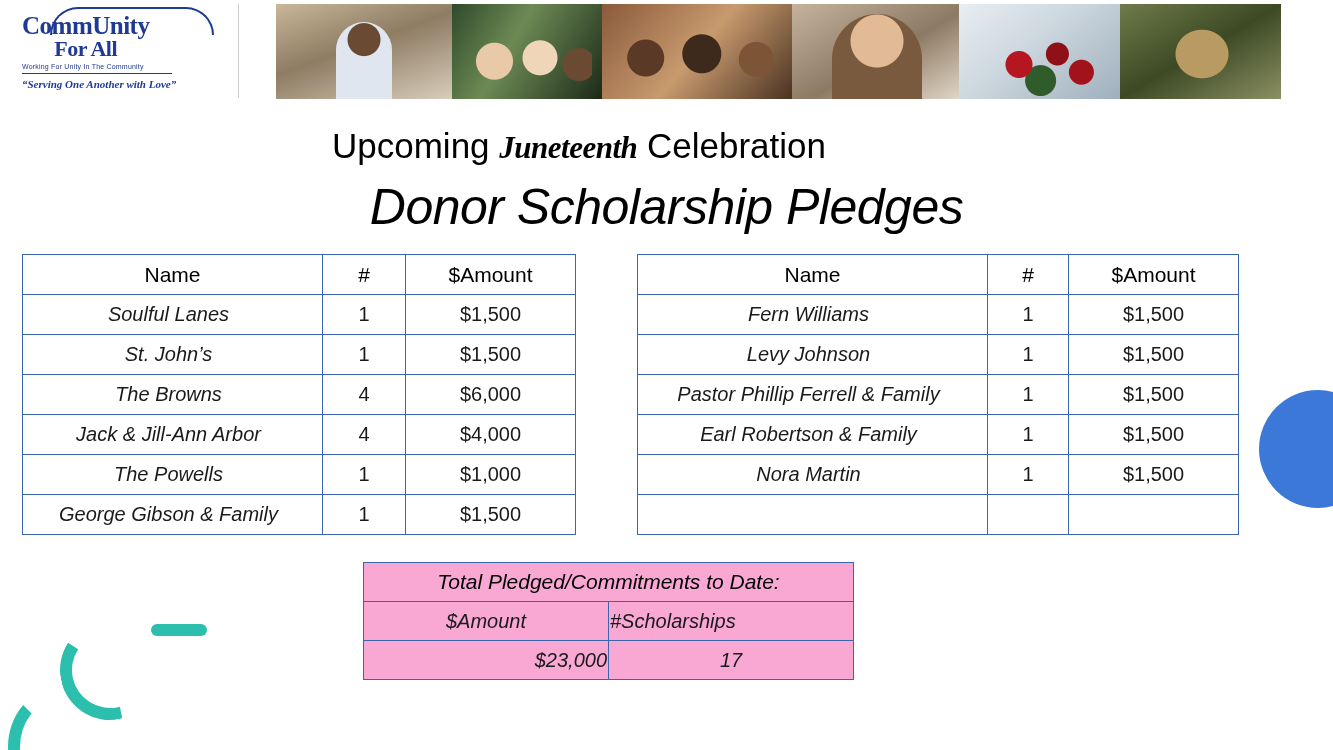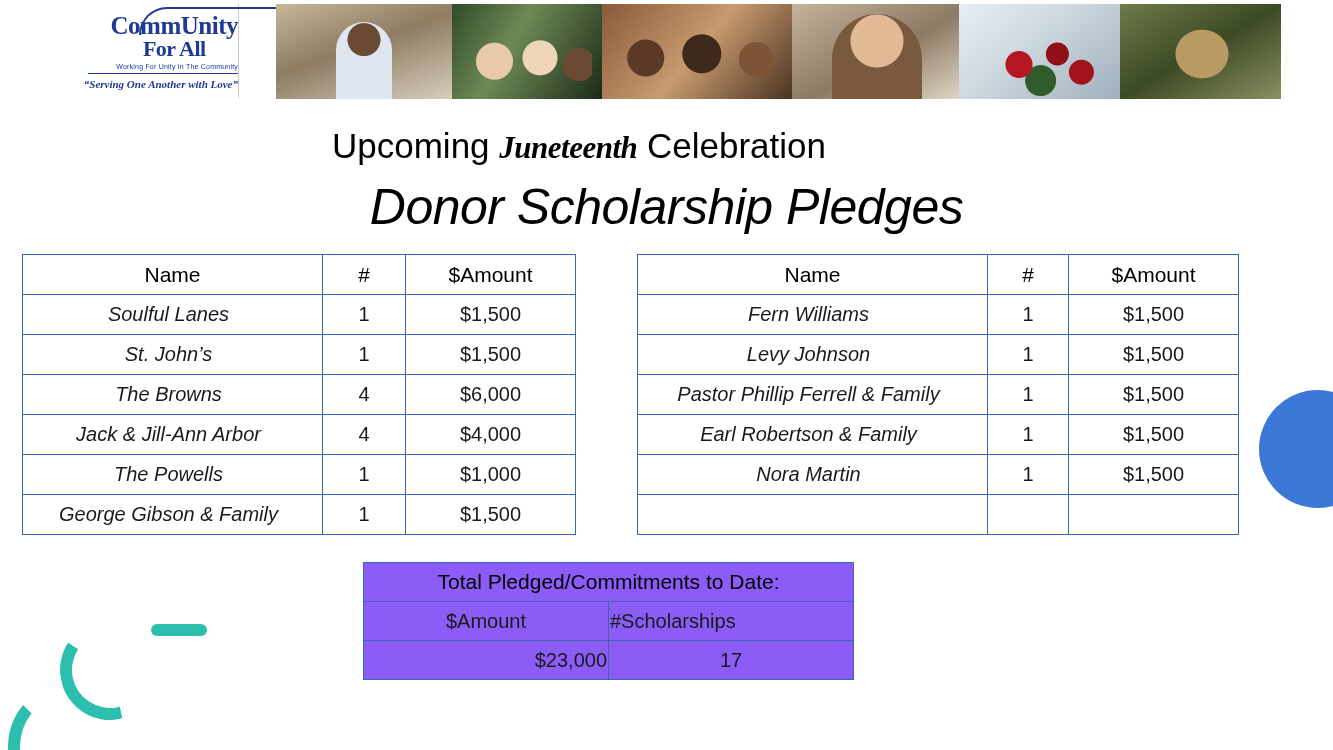--- a/index.html
+++ b/index.html
@@ -25,21 +25,21 @@
   }
   .logo-box {
     position: absolute;
     left: 22px;
     top: 4px;
     width: 216px;
     height: 94px;
     border-right: 1px solid #cccccc;
     display: flex;
     flex-direction: column;
-    align-items: flex-end;
+    align-items: flex-start;
     justify-content: center;
   }
   .logo-main {
     font-family: "Liberation Serif", serif;
     font-weight: bold;
     font-size: 25px;
     color: #1f3a93;
     letter-spacing: -0.5px;
     line-height: 1.0;
     text-align: center;
@@ -201,21 +201,22 @@
   #table-left { left: 22px; top: 254px; width: 553px; }
   #table-right { left: 637px; top: 254px; width: 601px; }
 
   #table-total {
     position: absolute;
     left: 363px;
     top: 562px;
     width: 490px;
     border-collapse: collapse;
     table-layout: fixed;
-    background: #8b5cf6;
+    background: #f9a8d4;
+    font-style: italic;
   }
   #table-total td, #table-total th {
     border: 1px solid #3a66b0;
     height: 39px;
     font-size: 20px;
     color: #1a1a1a;
     font-weight: normal;
     box-sizing: border-box;
   }
   #table-total .total-head {

